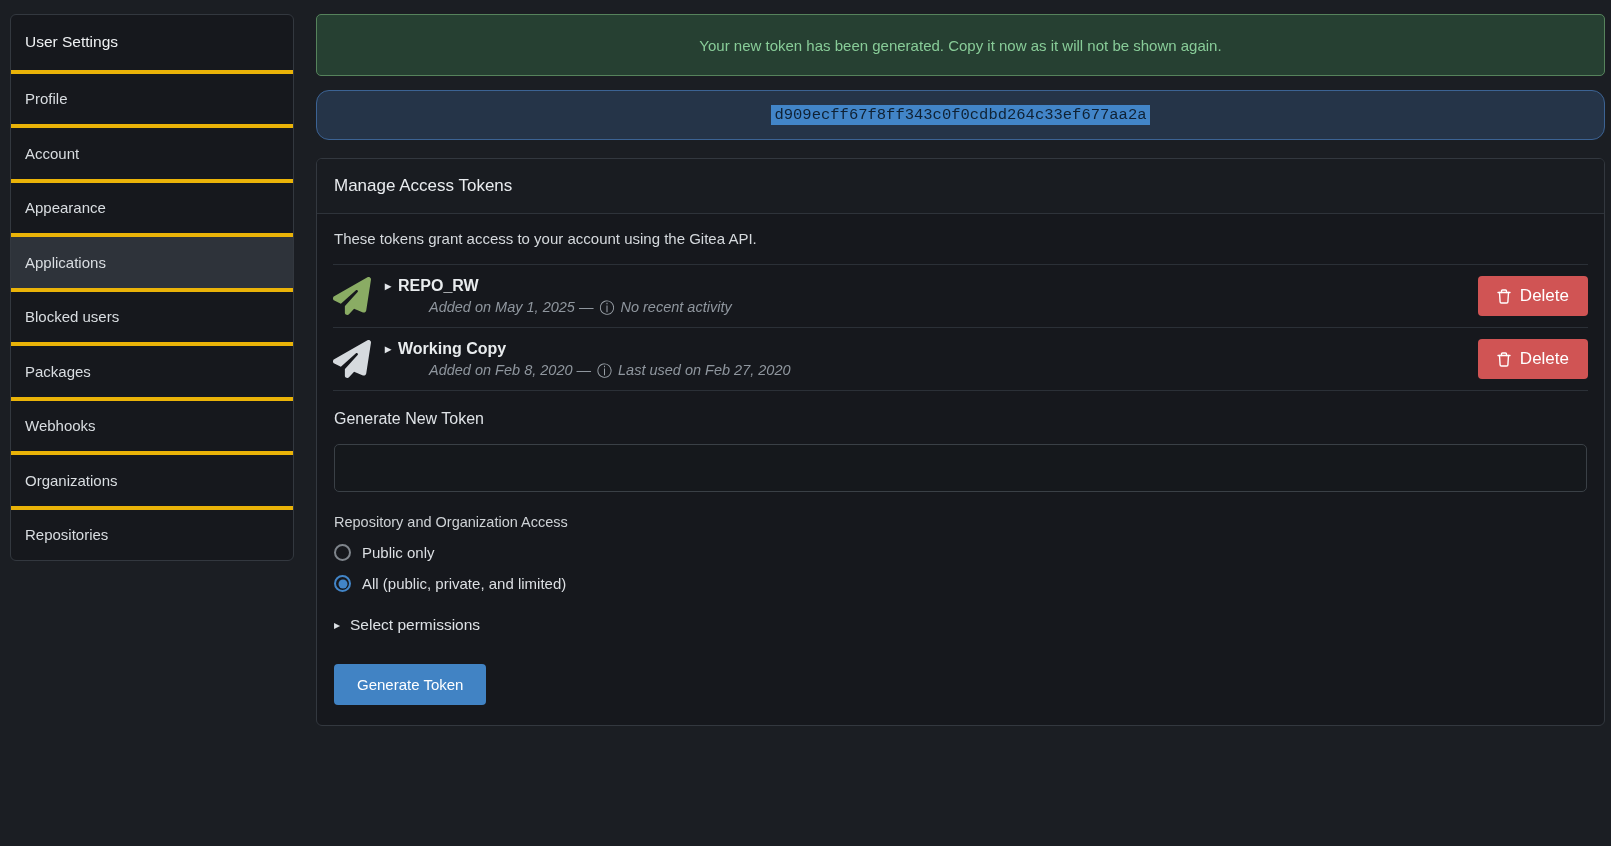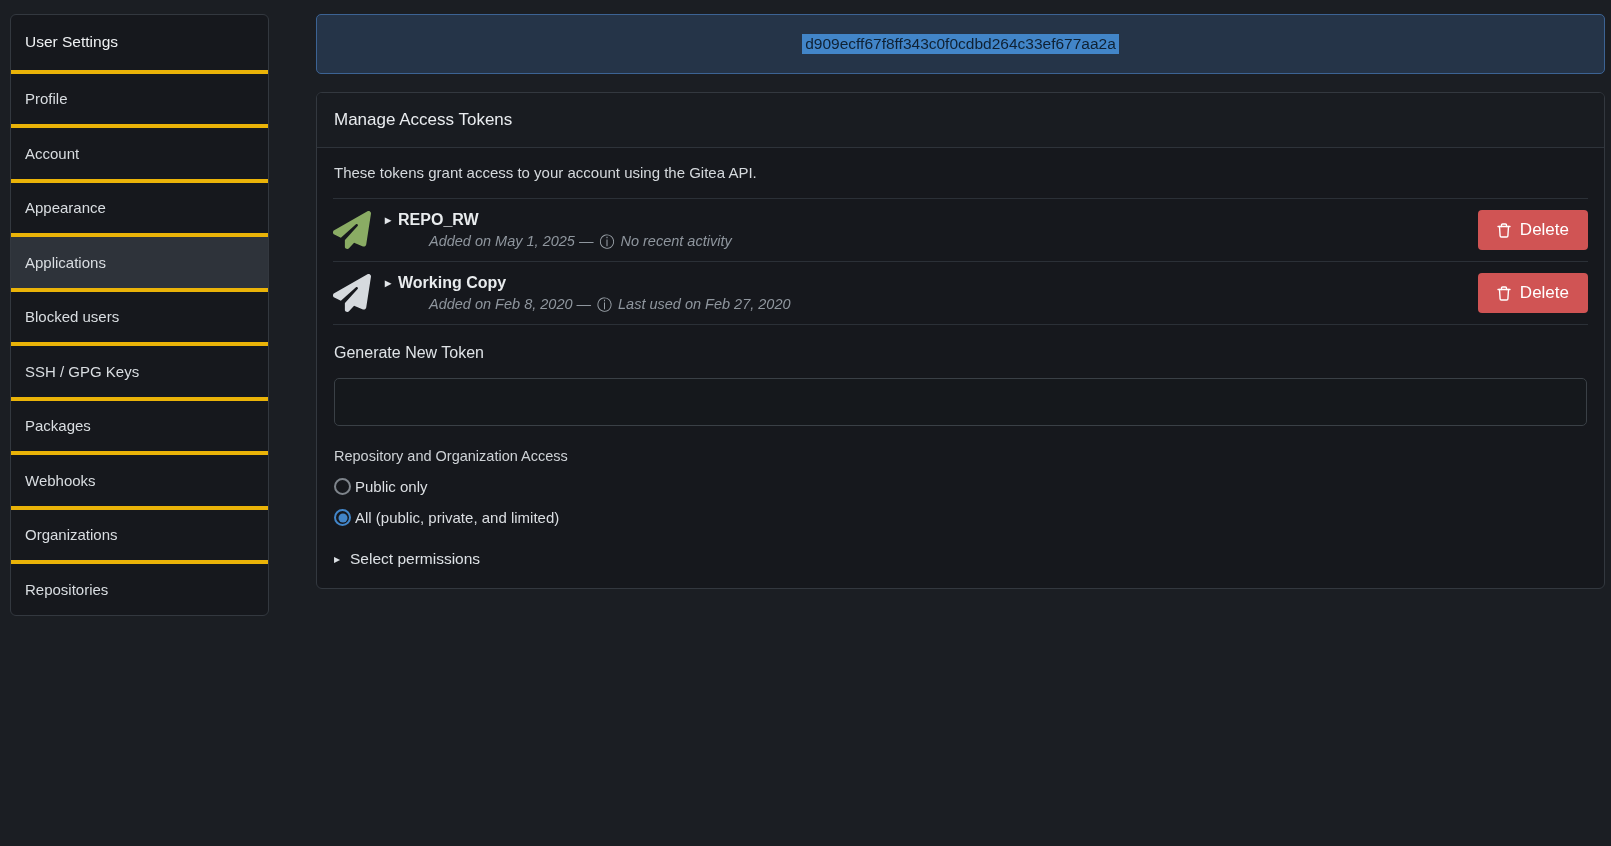--- a/index.html
+++ b/index.html
@@ -6,21 +6,21 @@
   html,body { width:1611px; height:846px; }
   body {
     background:#1b1e23;
     font-family:"Liberation Sans", sans-serif;
     color:#dcdfe3;
     overflow:hidden;
     position:relative;
   }
   
   .sidebar {
-    position:absolute; left:10px; top:14px; width:259px;
+    position:absolute; left:10px; top:14px; width:284px;
     background:#16181d;
     border:1px solid #33383f;
     border-radius:6px;
     overflow:hidden;
   }
   .side-item {
     display:flex; align-items:center; justify-content:space-between;
     height:54.5px; padding:0 16px 0 14px;
     border-top:4px solid #eab308;
     font-size:15px; color:#d9dde1;
@@ -32,23 +32,23 @@
   .side-item .chevron { color:#cfd3d7; font-size:17px; line-height:1; }
   
   .main { position:absolute; left:316px; top:14px; width:1289px; }
   .banner {
     height:62px; display:flex; align-items:center; justify-content:center;
     background:#264032; border:1px solid #56835c; border-radius:5px;
     color:#88cc98; font-size:15px;
     margin-bottom:14px;
   }
   .token-box {
-    height:60px; display:flex; align-items:center; justify-content:center;
-    background:#253448; border:1px solid #3c6394; border-radius:5px;
-    margin-bottom:18px; font-size:15.5px;
+    height:50px; display:flex; align-items:center; justify-content:center;
+    background:#253448; border:1px solid #3c6394; border-radius:13px;
+    margin-bottom:18px; font-size:15.5px;font-family:Liberation Mono, monospace;
   }
   .token-box .sel { background:#4285c8; color:#0f2133; padding:1px 3px; }
   
   .panel {
     background:#16181d; border:1px solid #33383f; border-radius:6px;
     overflow:hidden;
   }
   .panel-header {
     padding:17px 17px; font-size:17px; color:#e9ecef;
     background:#191c21; border-bottom:1px solid #2e333a;
@@ -83,21 +83,21 @@
   .gen-heading { padding:19px 17px 4px; font-size:16px; color:#dfe3e7; }
   .gen-form { padding:12px 17px 20px; }
   .field-label { font-size:14px; color:#ced2d6; margin-bottom:9px; }
   .text-input {
     width:100%; height:48px; background:#15181c;
     border:1px solid #3a4046; border-radius:5px;
     color:#dcdfe3; font-size:15px; padding:0 12px;
     font-family:"Liberation Sans", sans-serif;
   }
   .access-label { margin-top:22px; font-size:14.5px; color:#ced2d6; }
-  .radio-row { display:flex; align-items:center; gap:4px; margin-top:14px; cursor:pointer; }
+  .radio-row { display:flex; align-items:center; gap:11px; margin-top:14px; cursor:pointer; }
   .radio {
     width:17px; height:17px; border-radius:50%;
     border:2px solid #7e848b; position:relative; flex:0 0 17px;
   }
   .radio.checked { border-color:#4285c8; }
   .radio.checked::after {
     content:""; position:absolute; left:50%; top:50%;
     width:9px; height:9px; border-radius:50%; background:#4285c8;
     transform:translate(-50%,-50%);
   }
@@ -130,38 +130,38 @@
   <div class="side-item">
     <span>Appearance</span>
   </div>
   <div class="side-item active">
     <span>Applications</span>
   </div>
   <div class="side-item">
     <span>Blocked users</span>
   </div>
   <div class="side-item">
-    <span>SSH / GPG Keys</span>
-  </div>
-  <div class="side-item">
     <span>Packages</span>
   </div>
   <div class="side-item">
     <span>Webhooks</span>
   </div>
   <div class="side-item">
     <span>Organizations</span>
   </div>
   <div class="side-item">
     <span>Repositories</span>
   </div>
 </nav>
 
 <main class="main">
 
+  <div class="banner">
+    <span>Your new token has been generated. Copy it now as it will not be shown again.</span>
+  </div>
 
   <div class="token-box">
     <span class="sel">d909ecff67f8ff343c0f0cdbd264c33ef677aa2a</span>
   </div>
 
   <section class="panel">
     <div class="panel-header">Manage Access Tokens</div>
     <div class="panel-desc">These tokens grant access to your account using the Gitea API.</div>
     <div class="row-divider"></div>
 
@@ -229,15 +229,16 @@
       <div class="radio-row">
         <span class="radio checked"></span>
         <span class="radio-label">All (public, private, and limited)</span>
       </div>
 
       <div class="perm-row">
         <span class="tri">▸</span>
         <span>Select permissions</span>
       </div>
 
+      <button class="generate-btn">Generate Token</button>
     </div>
   </section>
 </main>
 
 </body></html>

